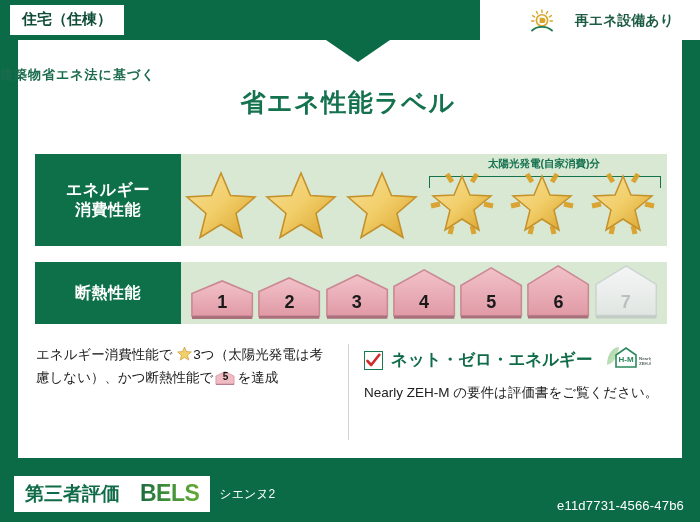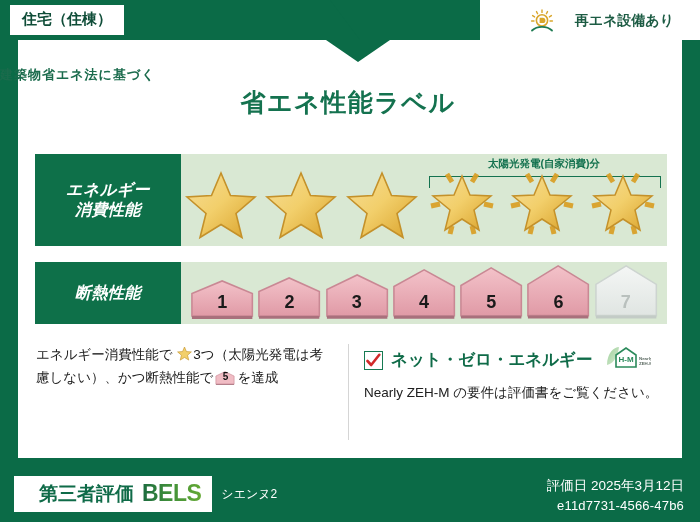--- a/index.html
+++ b/index.html
@@ -102,21 +102,21 @@
   .row-label {
     width: 146px;
     background: #0e7049;
     color: #ffffff;
     display: flex; flex-direction: column;
     align-items: center; justify-content: center;
     font-size: 16px; font-weight: bold;
     line-height: 1.25;
     flex: 0 0 146px;
   }
-  .row-label span { display: block; white-space: nowrap; letter-spacing: 0.5px; font-style: italic;}
+  .row-label span { display: block; white-space: nowrap; letter-spacing: 0.5px;}
 
   .row-body {
     flex: 1 1 auto;
     background: #d9e8d3;
     position: relative;
   }
 
   
   .stars {
     position: absolute;
@@ -205,22 +205,22 @@
   }
 
   
   .footer-left {
     position: absolute;
     left: 14px; bottom: 10px;
     display: flex; align-items: center; gap: 9px;
   }
   .bels-box {
     background: #ffffff;
-    padding: 4px 11px 5px 25px;
-    display: flex; align-items: center; gap: 8px;
+    padding: 4px 11px 5px 11px;
+    display: flex; align-items: center; gap: 20px;
     white-space: nowrap;
   }
   .bels-jp { font-size: 19px; font-weight: bold; color: #0f6b48; letter-spacing: 0px; }
   .bels-en {
     font-size: 23px; font-weight: bold; letter-spacing: -0.5px;
     background: linear-gradient(90deg,#1c6b3f 0%,#3f8f3a 45%,#63a834 100%);
     -webkit-background-clip: text; background-clip: text;
     -webkit-text-fill-color: transparent; color: #3f8f3a;
   }
   .bels-sub { font-size: 12px; color: #ffffff; }
@@ -486,17 +486,16 @@
 
   <div class="footer-left">
     <div class="bels-box">
       <span class="bels-jp">第三者評価</span>
       <span class="bels-en">BELS</span>
     </div>
     <span class="bels-sub">シエンヌ2</span>
   </div>
 
   <div class="footer-right">
-    <div class="eval-date">評価日 2025年3月12日</div>
     <div class="eval-id">e11d7731-4566-47b6</div>
   </div>
 
 </div>
 
 </body></html>

